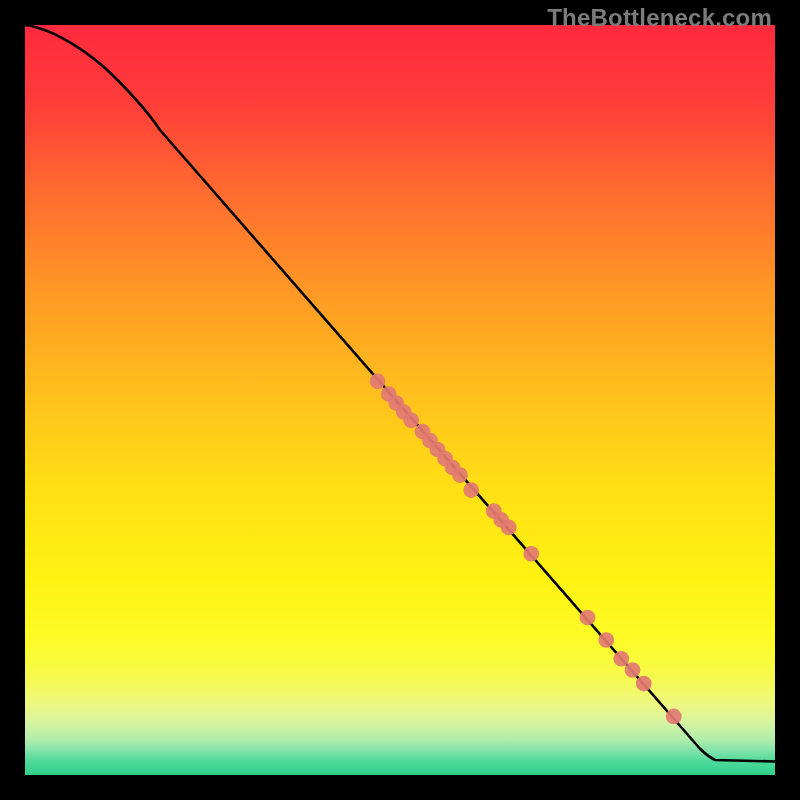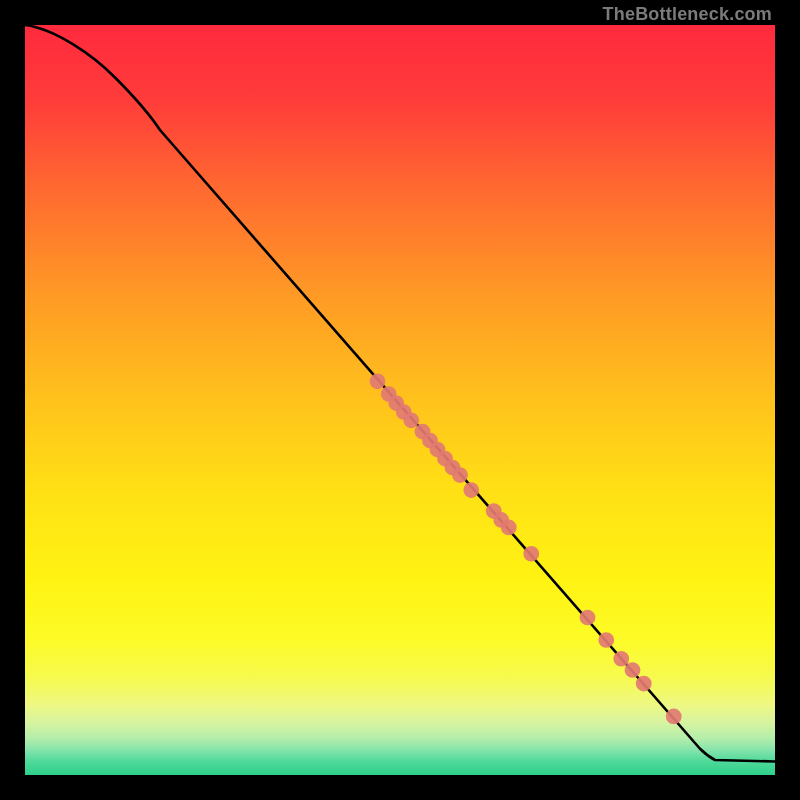--- a/index.html
+++ b/index.html
@@ -27,21 +27,21 @@
   }
   .gradient {
     position: absolute;
     inset: 0;
   }
   .watermark {
     position: absolute;
     top: 4px;
     right: 28px;
     color: #7b7b7b;
-    font-size: 18px;
+    font-size: 24px;
     font-weight: 600;
     letter-spacing: 0.2px;
     user-select: none;
   }
   svg.curve {
     position: absolute;
     inset: 0;
   }
 </style>
 </head>

